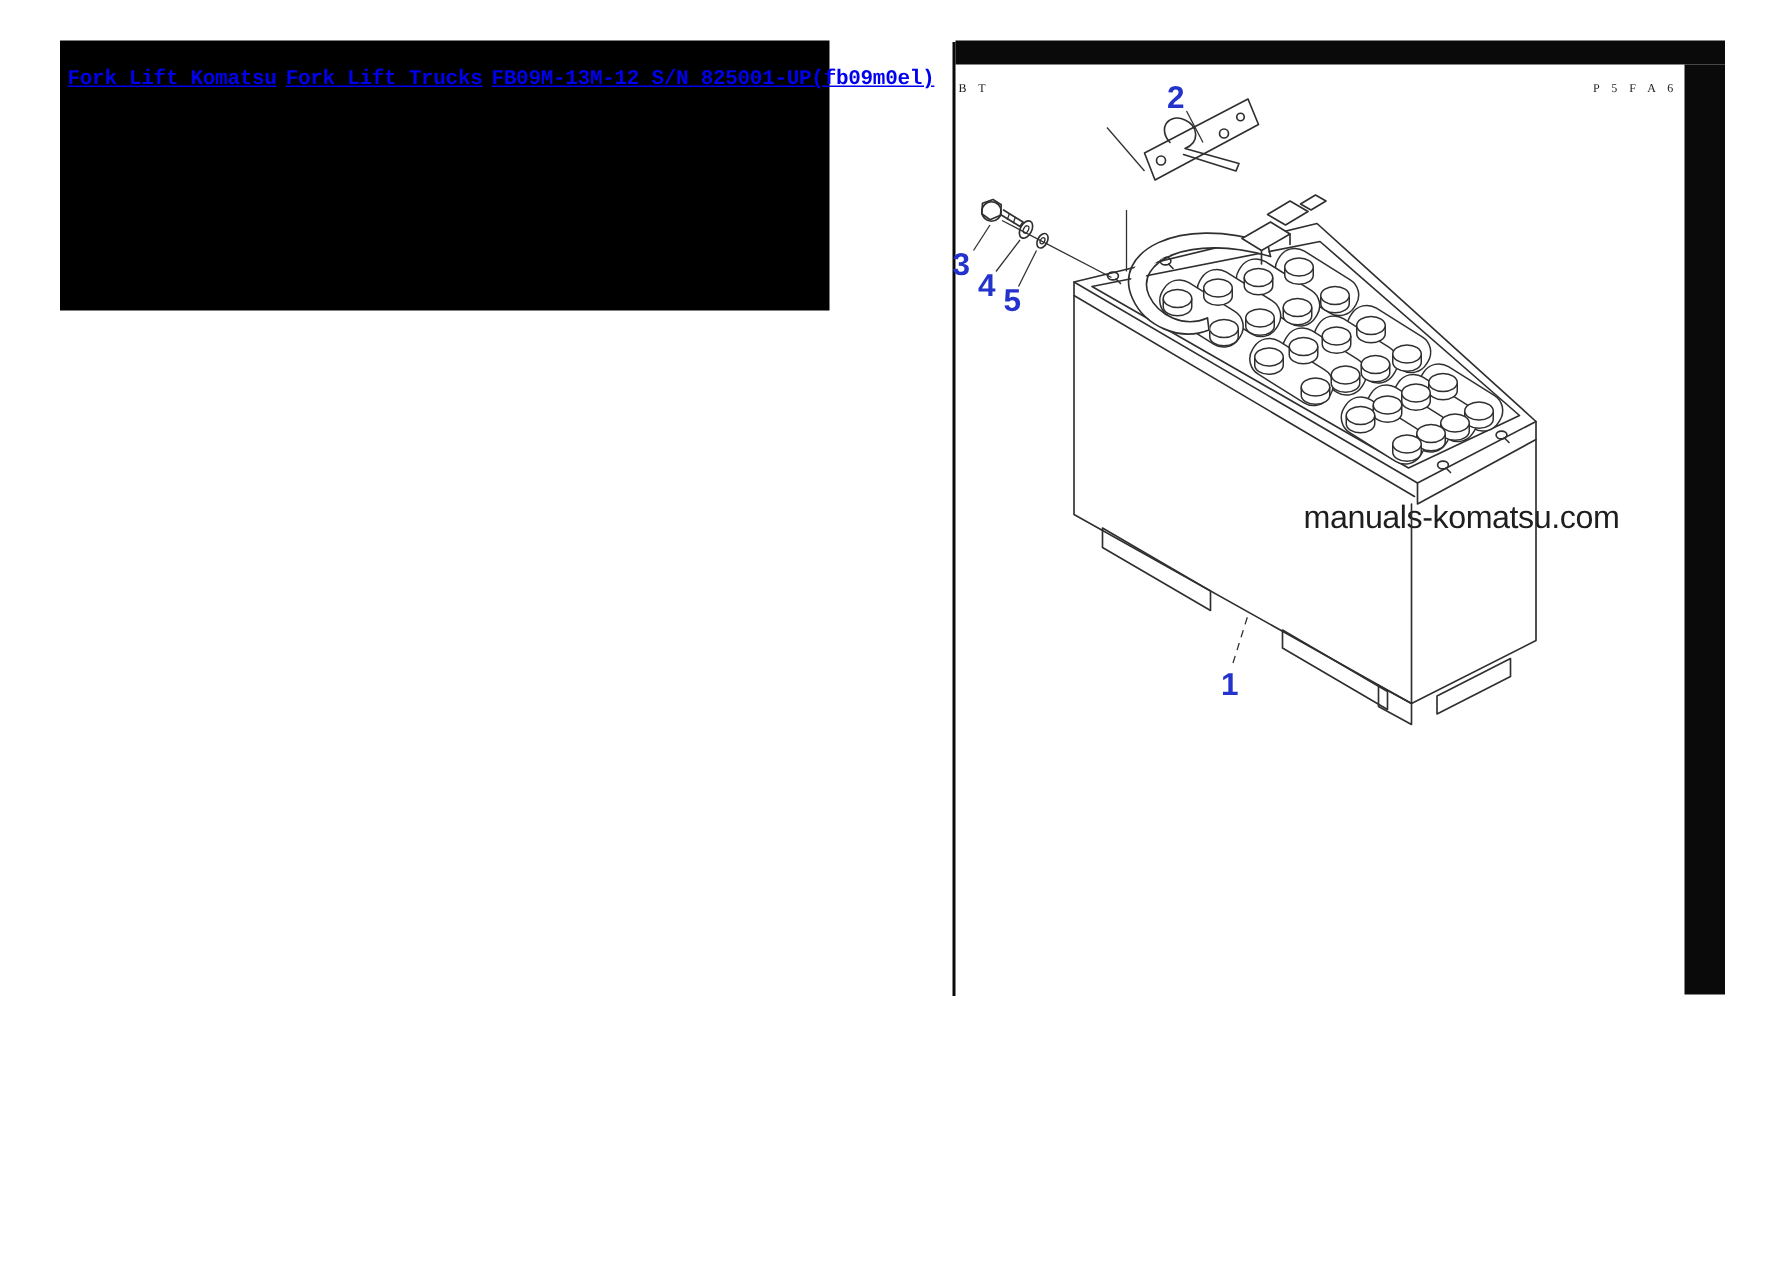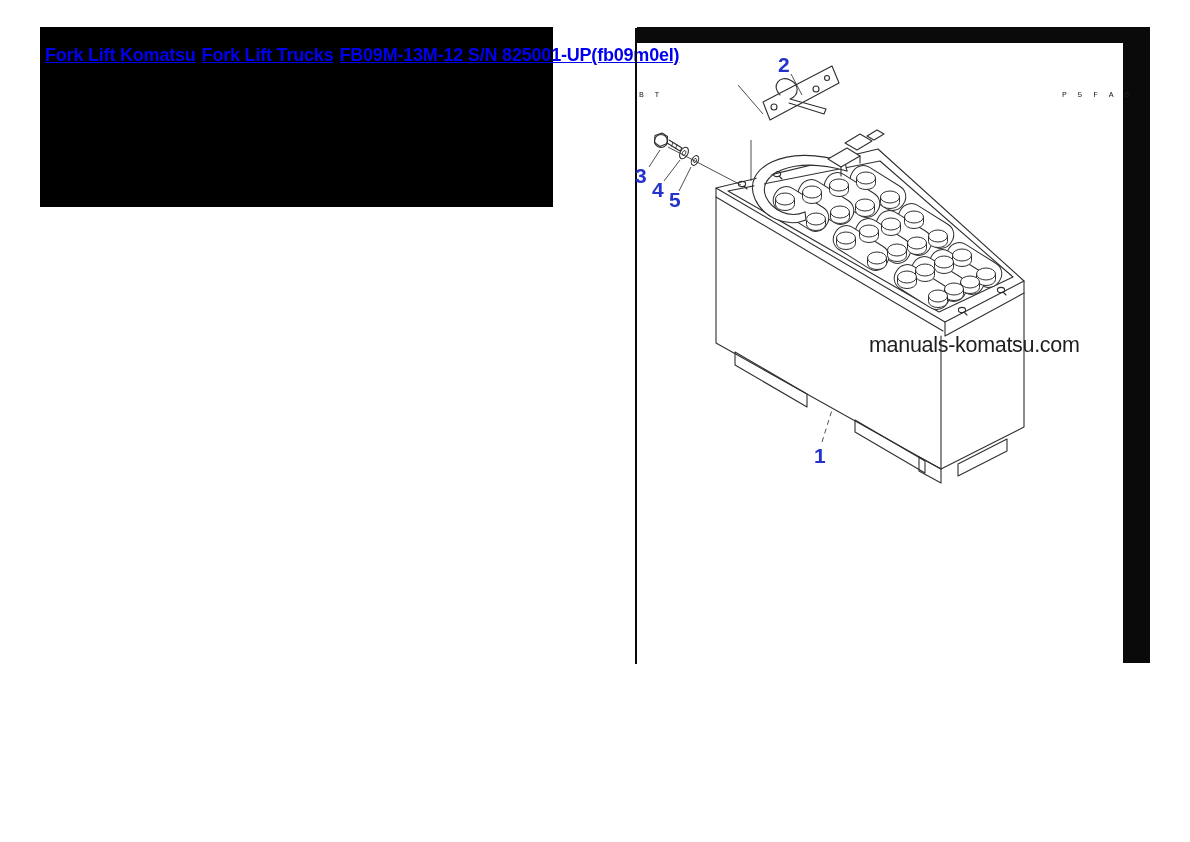--- a/index.html
+++ b/index.html
@@ -1,28 +1,28 @@
 <!DOCTYPE html>
 <html><head>
 <meta charset="utf-8">
 <style>
   html,body{margin:0;padding:0;background:#fff;}
   .page{position:relative;width:1190px;height:842px;background:#ffffff;overflow:hidden;
         font-family:"Liberation Sans",sans-serif;}
   
   .header-box{position:absolute;left:40px;top:27px;width:513px;height:180px;background:#000;}
   .crumbs{position:absolute;left:5px;top:18px;white-space:nowrap;
-          font-family:Liberation Sans, sans-serif;font-weight:bold;font-size:18px;letter-spacing:-0.2px;}
+          font-family:Liberation Mono, monospace;font-weight:bold;font-size:14px;letter-spacing:-0.2px;}
   .crumbs a{color:#0000ee;text-decoration:underline;margin-right:6px;}
   
   .frame-left{position:absolute;left:635px;top:28px;width:2px;height:636px;background:#0a0a0a;}
   .frame-top{position:absolute;left:637px;top:27px;width:513px;height:16px;background:#0a0a0a;}
   .frame-right{position:absolute;left:1123px;top:43px;width:27px;height:620px;background:#0a0a0a;}
-  .code{position:absolute;color:#1c1c1c;font-family:Liberation Mono, monospace;
-        font-size:8px;letter-spacing:3px;white-space:nowrap;margin-top:36px;}
+  .code{position:absolute;color:#1c1c1c;font-family:Liberation Serif, serif;
+        font-size:8px;letter-spacing:3px;white-space:nowrap;}
   .code-left{left:639px;top:54px;}
   .code-right{left:1062px;top:54px;}
   svg{position:absolute;left:0;top:0;}
   .ln{stroke:#2f2f2f;stroke-width:1.1;fill:none;stroke-linejoin:round;stroke-linecap:round;}
   .thin{stroke:#2f2f2f;stroke-width:0.85;fill:none;}
   .wfill{fill:#ffffff;}
   .callout{font-family:"Liberation Sans",sans-serif;font-weight:bold;font-size:21px;fill:#2333cc;cursor:pointer;}
   .wmark{font-family:"Liberation Sans",sans-serif;font-size:21.5px;fill:#1e1e1e;letter-spacing:-0.3px;}
 </style>
 </head>

